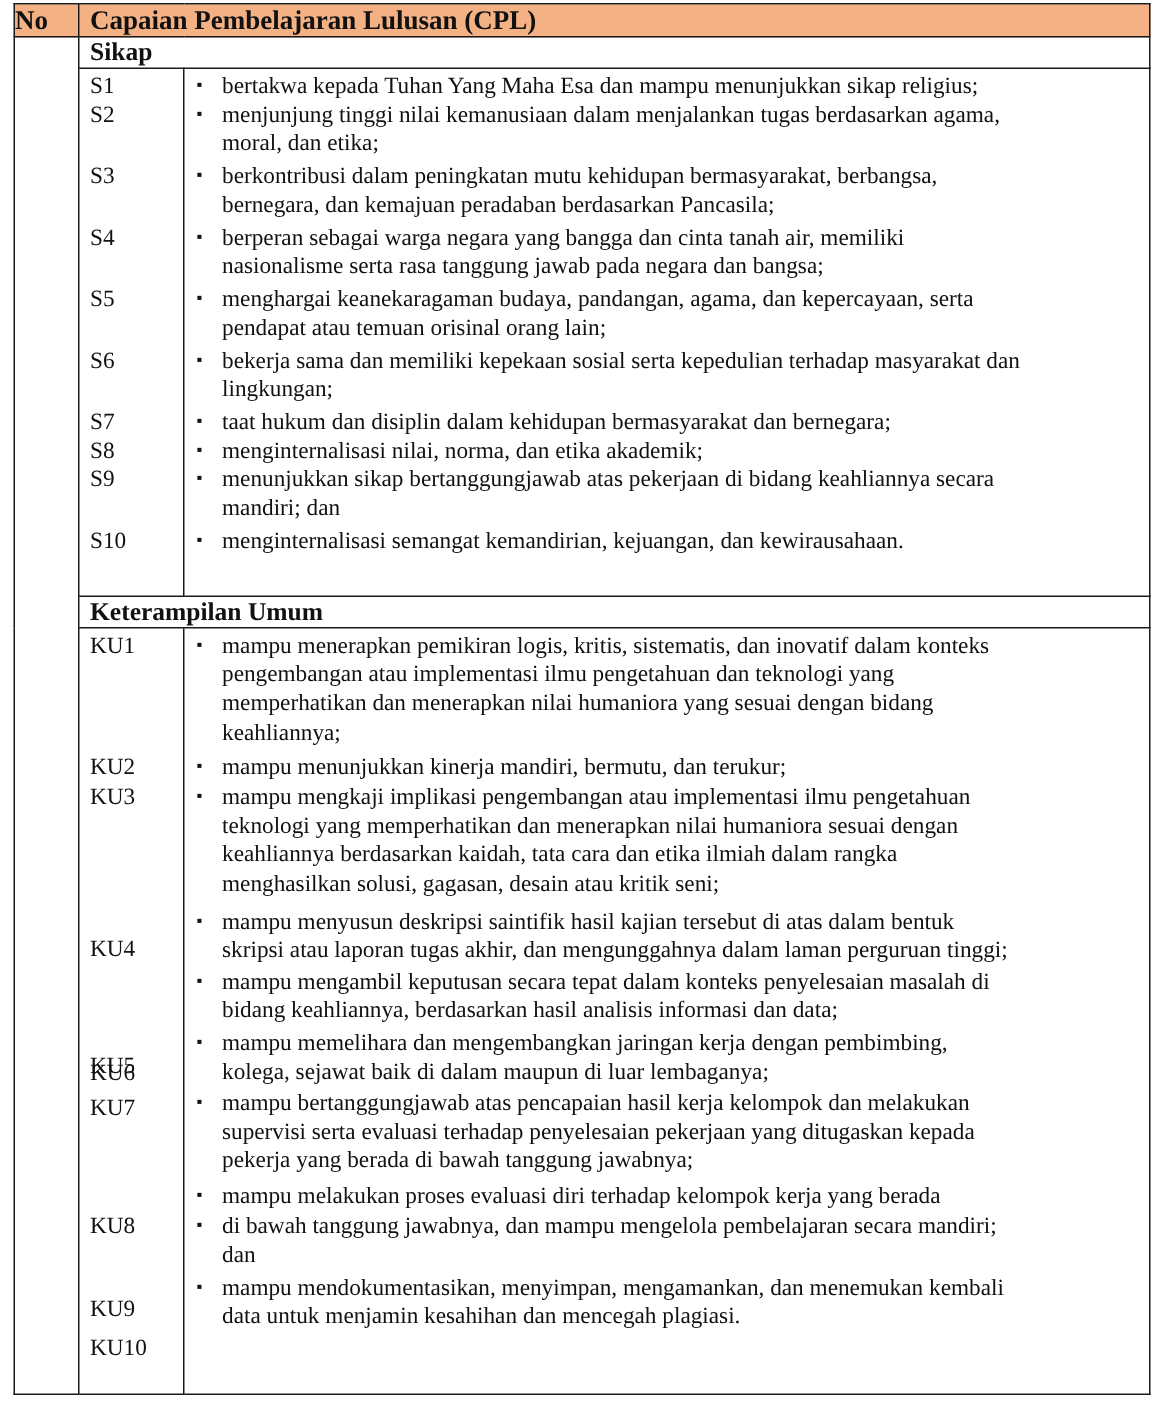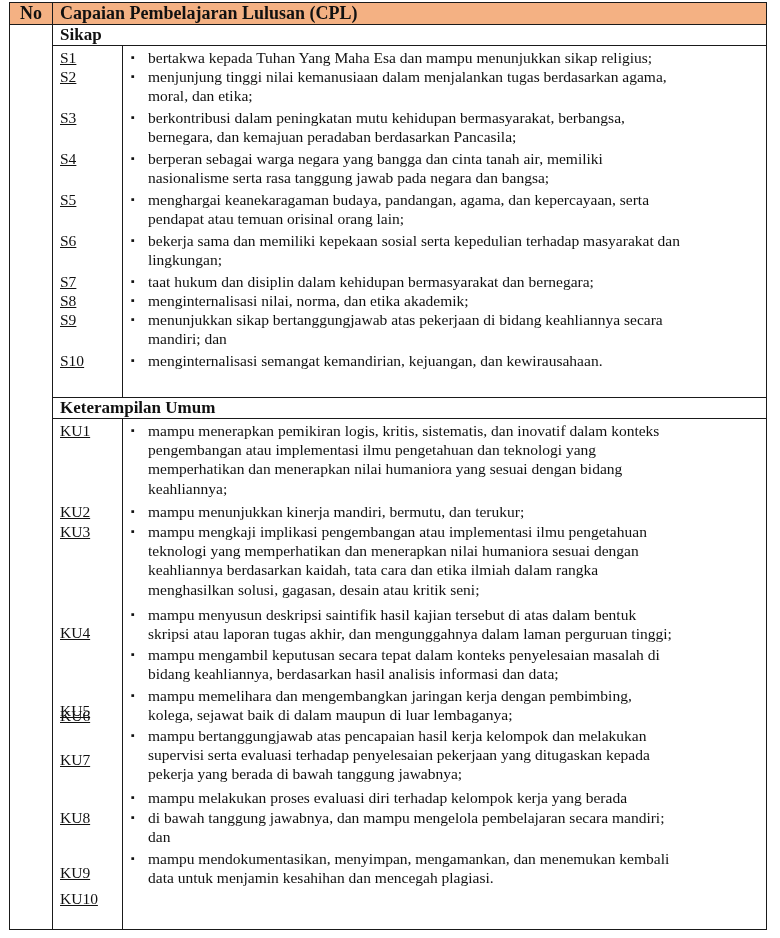--- a/index.html
+++ b/index.html
@@ -29,21 +29,20 @@
   }
   .hdr td {
     background: #F4B183;
     height: 21px;
     font-weight: bold;
     font-size: 18px;
     line-height: 21px;
   }
   .hdr .no-col {
     width: 42px;
-    text-align: center;
     margin-top: 30px;
   }
   .hdr .cpl-col {
     padding-left: 7px;
     margin-top: 24px;
   }
   .no-body {
     width: 42px;
   }
   .section-title {
@@ -62,21 +61,20 @@
     font-size: 15.5px;
     padding-left: 6px !important;
   }
   .codes, .items {
     position: relative;
   }
   .code {
     position: absolute;
     left: 0;
     line-height: 19px;
-    text-decoration: underline;
   }
   .item {
     position: absolute;
     left: 0;
     right: 0;
     line-height: 19.2px;
     padding-left: 19px;
     padding-right: 8px;
   }
   .item .bullet {
@@ -174,21 +172,21 @@
   </tr>
   <tr>
     <td class="code-cell" style="height:510px;">
       <div class="codes" id="codes-1">
             <div class="code" style="top: 2px;">KU1</div>
             <div class="code" style="top: 83px; text-align: center;">KU2</div>
             <div class="code" style="top: 103px;">KU3</div>
             <div class="code" style="top: 204px;">KU4</div>
             <div class="code" style="top: 246px; margin-top: 36px;">KU5</div>
             <div class="code" style="top: 287px;">KU6</div>
-            <div class="code" style="top: 331px;">KU7</div>
+            <div class="code" style="top: 310px;">KU7</div>
             <div class="code" style="top: 389px;">KU8</div>
             <div class="code" style="top: 444px;">KU9</div>
             <div class="code" style="top: 470px;">KU10</div>
           </div>
     </td>
     <td class="text-cell">
       <div class="items" id="items-1">
             <div class="item" style="top: 2px;">
               <span class="bullet">▪</span>
               <span class="line">mampu menerapkan pemikiran  logis, kritis, sistematis, dan inovatif dalam konteks</span>

